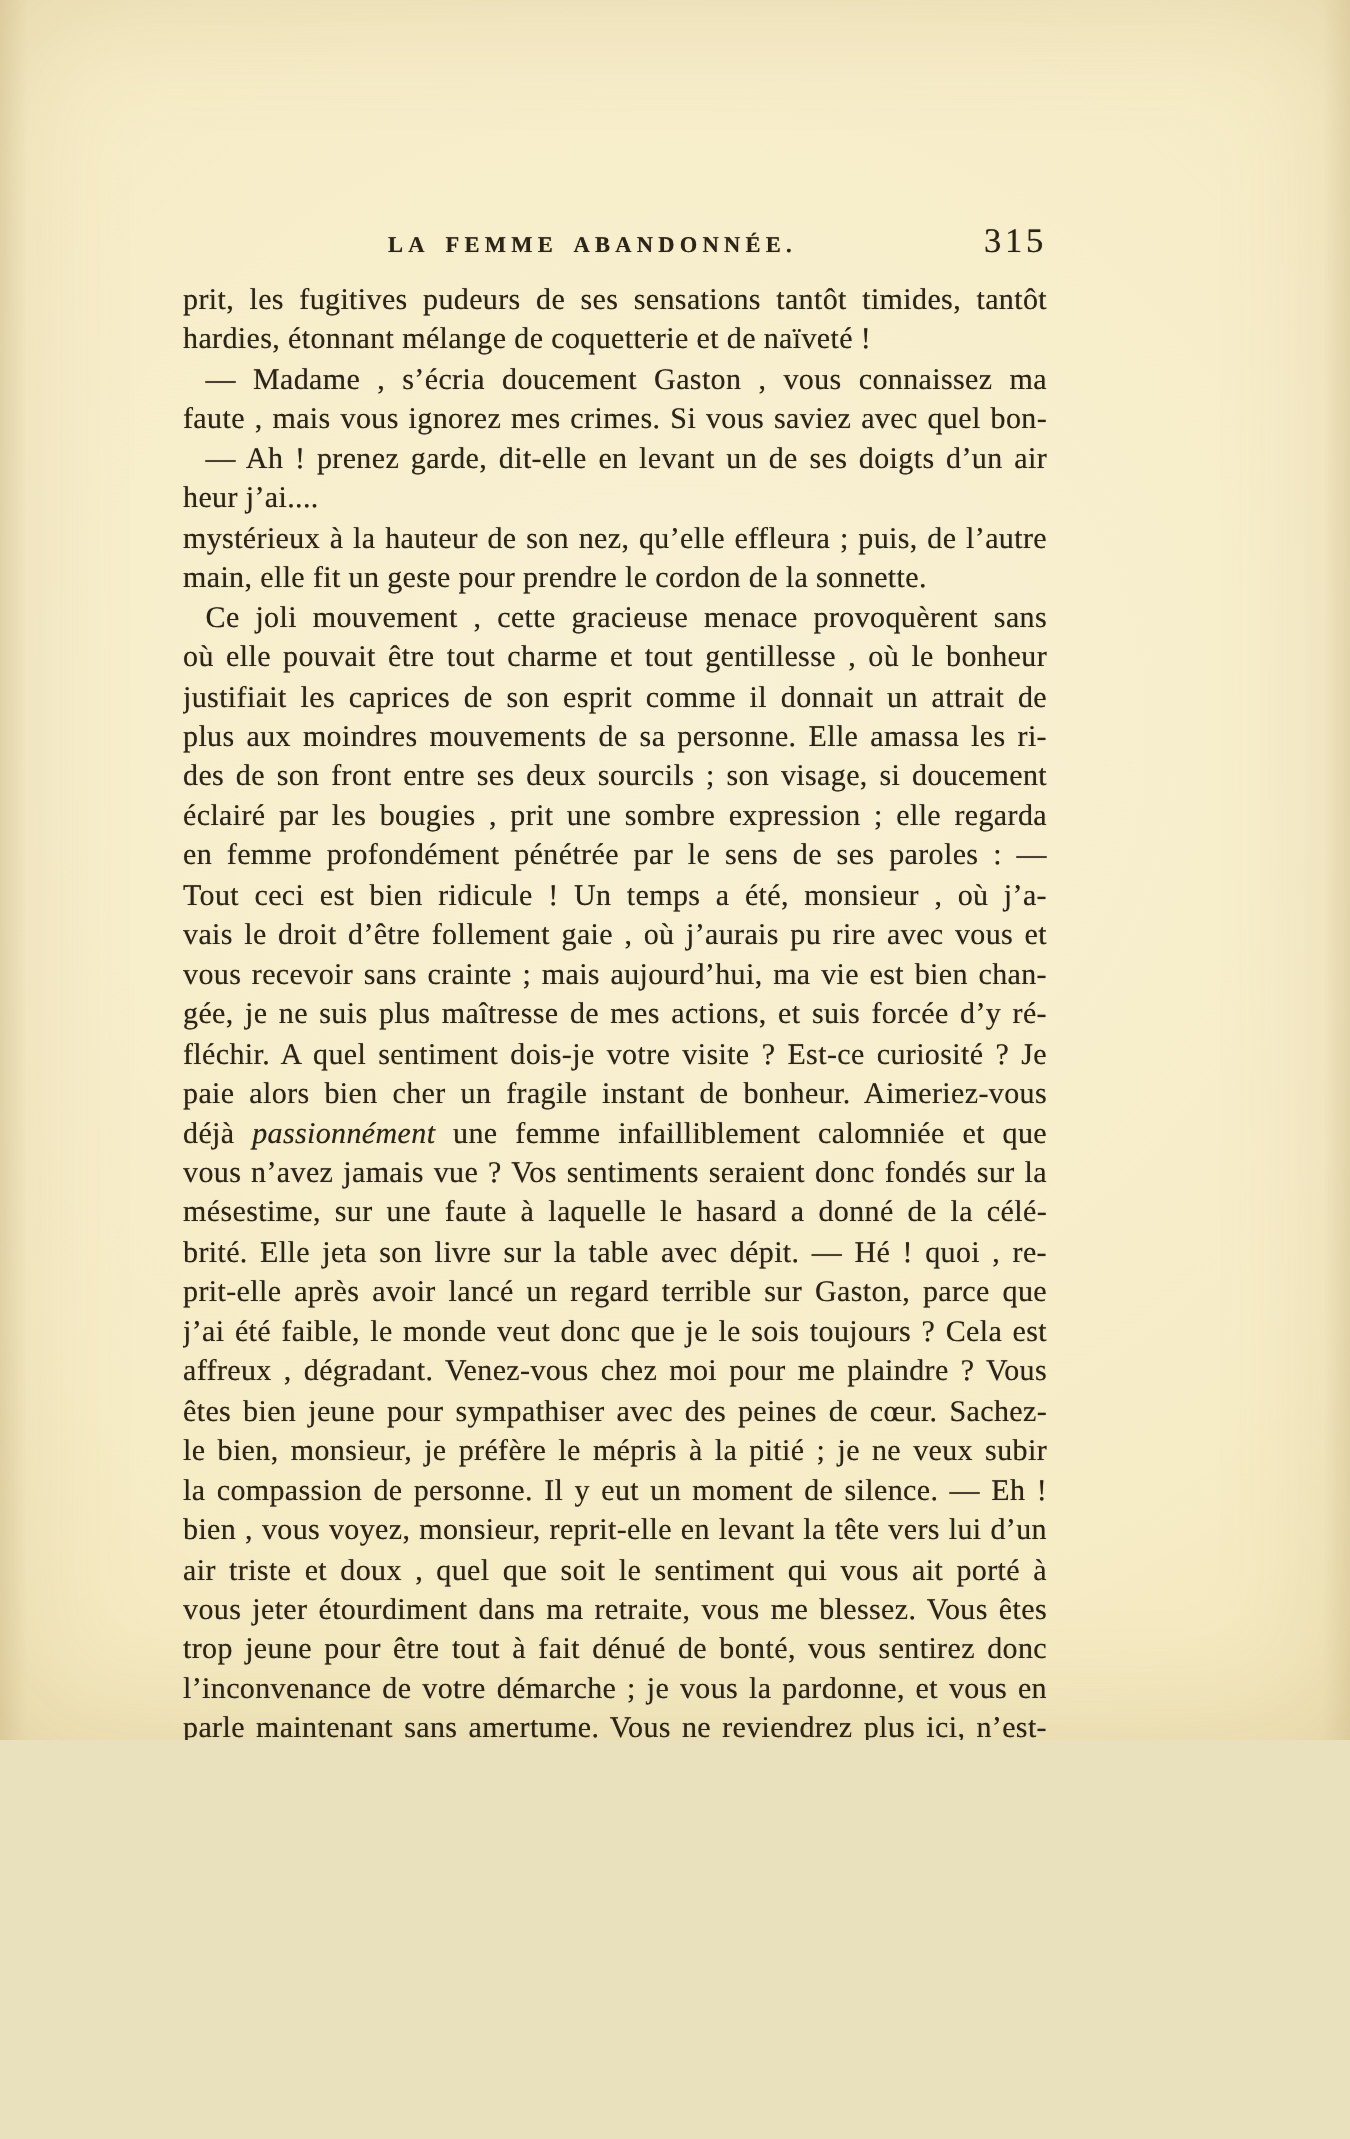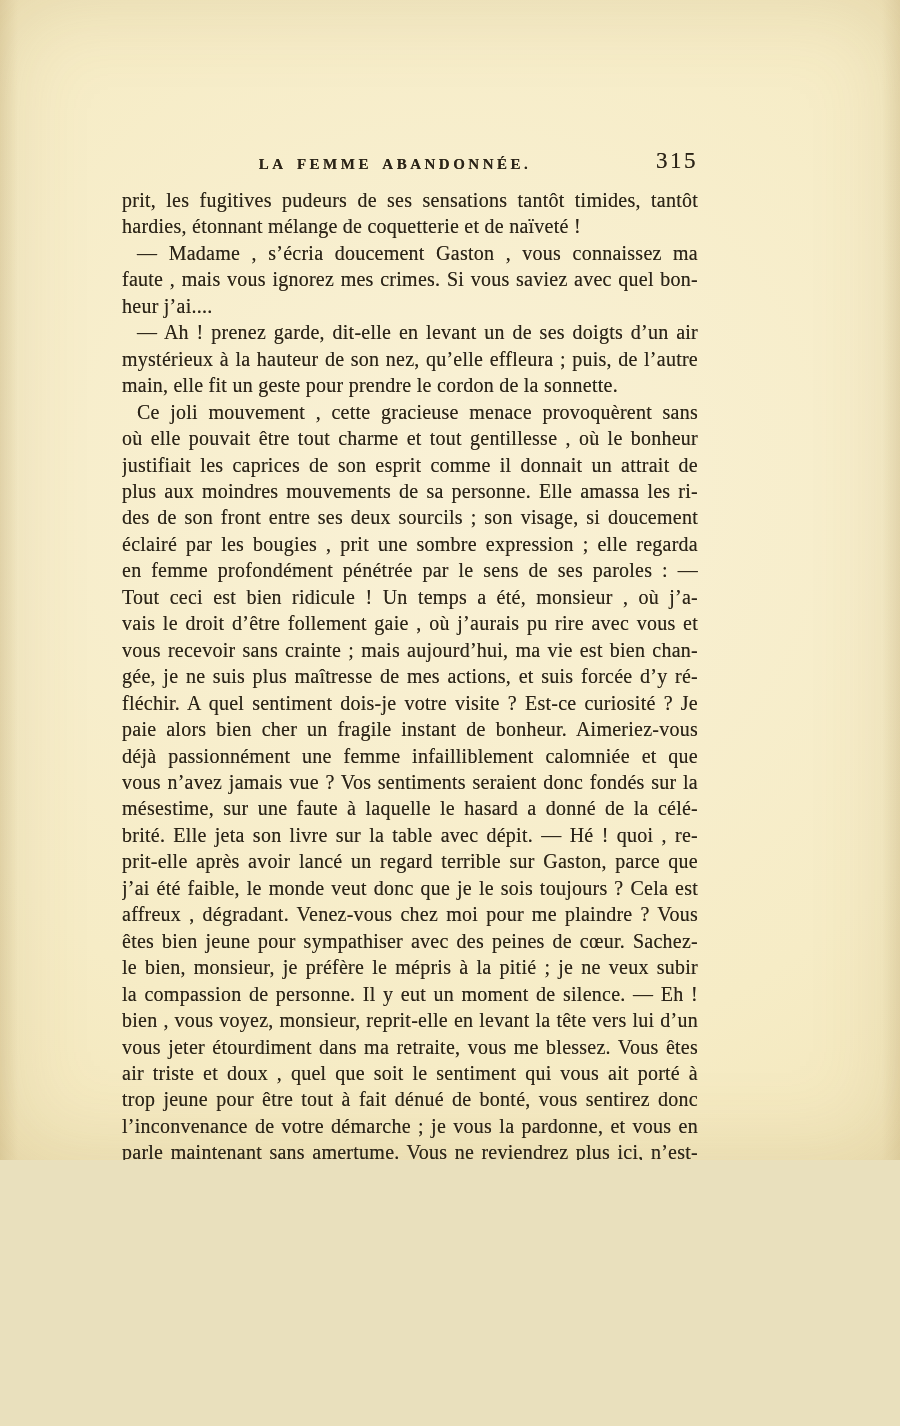--- a/index.html
+++ b/index.html
@@ -57,21 +57,21 @@
     line-height: 26.46px;
     text-align: justify;
     text-align-last: justify;
     letter-spacing: 0.25px;
     white-space: normal;
     overflow: hidden;
     text-shadow: 0 0 0.5px rgba(38,30,14,0.55);
   }
   .line.indent { text-indent: 15px; }
   .line.parend { text-align-last: left; }
-  .it { }
+  .it { font-style: italic; }
   .speck {
     position: absolute;
     width: 4px;
     height: 4px;
     border-radius: 50%;
     background: rgba(60,46,22,0.75);
   }
   .edge-shade {
     position: absolute;
     top: 0; bottom: 0;
@@ -91,22 +91,22 @@
   <div class="header">
     <div class="header-title">LA FEMME ABANDONNÉE.</div>
     <div class="page-number">315</div>
   </div>
 
   <div class="body-text">
       <div class="line"><span>prit, les fugitives pudeurs de ses sensations tantôt timides, tantôt</span></div>
       <div class="line parend"><span>hardies, étonnant mélange de coquetterie et de naïveté !</span></div>
       <div class="line indent"><span>— Madame , s’écria doucement Gaston , vous connaissez ma</span></div>
       <div class="line"><span>faute , mais vous ignorez mes crimes. Si vous saviez avec quel bon-</span></div>
+      <div class="line indent"><span>— Ah ! prenez garde, dit-elle en levant un de ses doigts d’un air</span></div>
       <div class="line parend"><span>heur j’ai....</span></div>
-      <div class="line indent"><span>— Ah ! prenez garde, dit-elle en levant un de ses doigts d’un air</span></div>
       <div class="line"><span>mystérieux à la hauteur de son nez, qu’elle effleura ; puis, de l’autre</span></div>
       <div class="line parend"><span>main, elle fit un geste pour prendre le cordon de la sonnette.</span></div>
       <div class="line indent"><span>Ce joli mouvement , cette gracieuse menace provoquèrent sans</span></div>
       <div class="line"><span>où elle pouvait être tout charme et tout gentillesse , où le bonheur</span></div>
       <div class="line"><span>justifiait les caprices de son esprit comme il donnait un attrait de</span></div>
       <div class="line"><span>plus aux moindres mouvements de sa personne. Elle amassa les ri-</span></div>
       <div class="line"><span>des de son front entre ses deux sourcils ; son visage, si doucement</span></div>
       <div class="line"><span>éclairé par les bougies , prit une sombre expression ; elle regarda</span></div>
       <div class="line"><span>en femme profondément pénétrée par le sens de ses paroles : —</span></div>
       <div class="line"><span>Tout ceci est bien ridicule ! Un temps a été, monsieur , où j’a-</span></div>
@@ -119,21 +119,21 @@
       <div class="line"><span>vous n’avez jamais vue ? Vos sentiments seraient donc fondés sur la</span></div>
       <div class="line"><span>mésestime, sur une faute à laquelle le hasard a donné de la célé-</span></div>
       <div class="line"><span>brité. Elle jeta son livre sur la table avec dépit. — Hé ! quoi , re-</span></div>
       <div class="line"><span>prit-elle après avoir lancé un regard terrible sur Gaston, parce que</span></div>
       <div class="line"><span>j’ai été faible, le monde veut donc que je le sois toujours ? Cela est</span></div>
       <div class="line"><span>affreux , dégradant. Venez-vous chez moi pour me plaindre ? Vous</span></div>
       <div class="line"><span>êtes bien jeune pour sympathiser avec des peines de cœur. Sachez-</span></div>
       <div class="line"><span>le bien, monsieur, je préfère le mépris à la pitié ; je ne veux subir</span></div>
       <div class="line"><span>la compassion de personne. Il y eut un moment de silence. — Eh !</span></div>
       <div class="line"><span>bien , vous voyez, monsieur, reprit-elle en levant la tête vers lui d’un</span></div>
+      <div class="line"><span>air triste et doux , quel que soit le sentiment qui vous ait porté à</span></div>
       <div class="line"><span>vous jeter étourdiment dans ma retraite, vous me blessez. Vous êtes</span></div>
-      <div class="line"><span>air triste et doux , quel que soit le sentiment qui vous ait porté à</span></div>
       <div class="line"><span>trop jeune pour être tout à fait dénué de bonté, vous sentirez donc</span></div>
       <div class="line"><span>l’inconvenance de votre démarche ; je vous la pardonne, et vous en</span></div>
       <div class="line"><span>parle maintenant sans amertume. Vous ne reviendrez plus ici, n’est-</span></div>
     </div>
 
   <div class="speck" style="left:879px; top:1405px;"></div>
 </div>
 
 </body></html>

